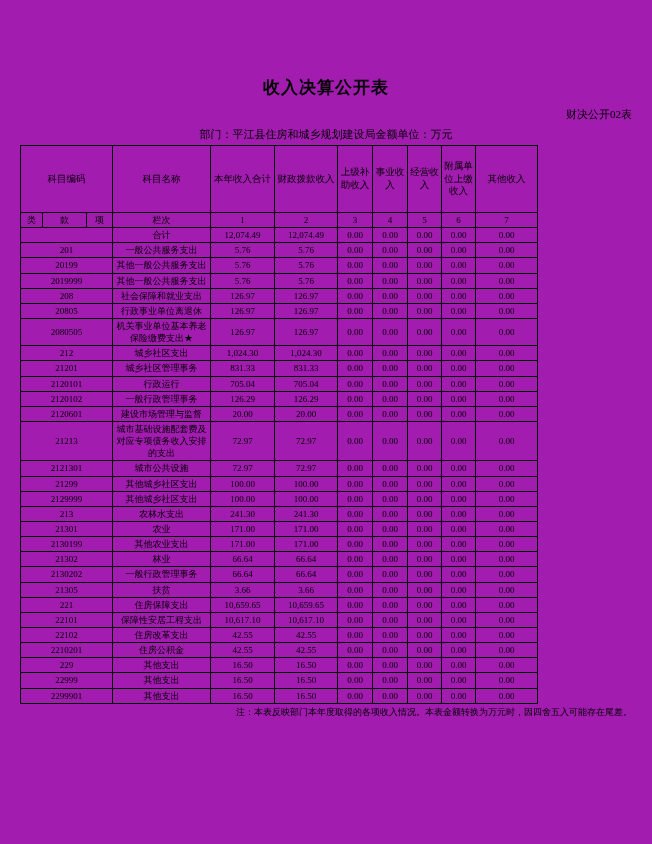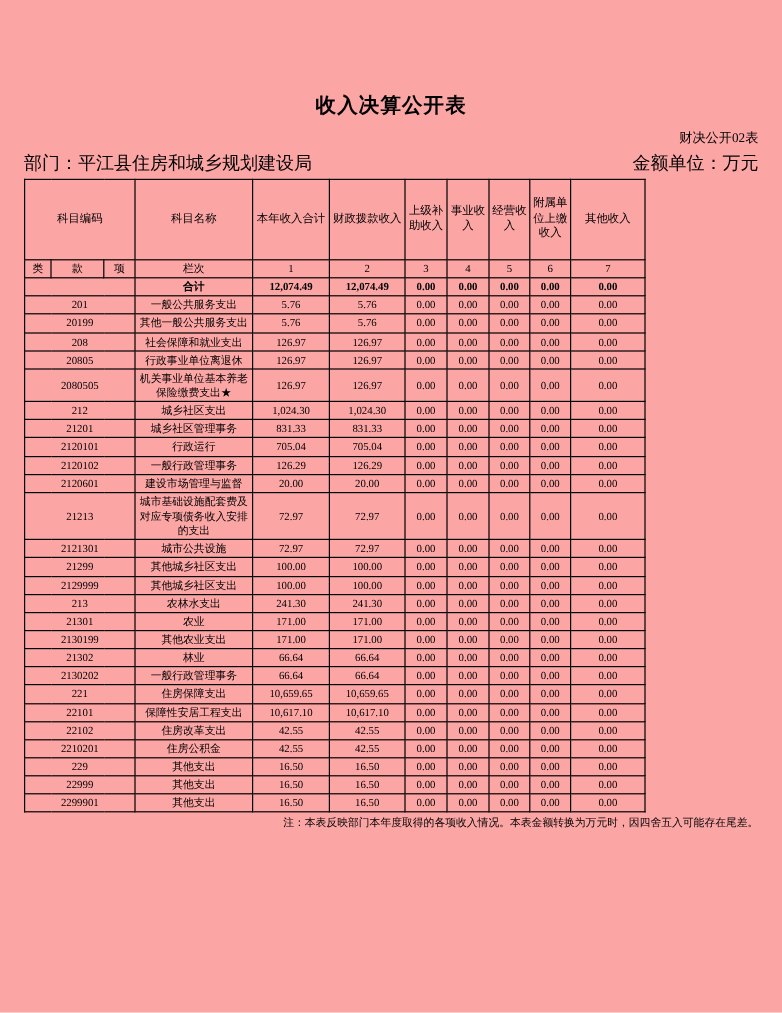--- a/index.html
+++ b/index.html
@@ -1,19 +1,19 @@
 <!DOCTYPE html>
 <html><head>
 <meta charset="utf-8">
 <style>
   html, body { margin: 0; padding: 0; background: #ffffff; }
   .page {
     width: 652px;
     height: 844px;
-    background: #fca5a5;
+    background: #a21caf;
     position: relative;
     font-family: "Liberation Serif", serif;
     color: #000;
     box-sizing: border-box;
     outline: 1px solid #e8e8e8;
     overflow: hidden;
   }
   .content {
     width: 612px;
     margin: 0 auto;
@@ -26,22 +26,22 @@
     padding-top: 76px;
     letter-spacing: 1px;
   }
   .meta-right {
     text-align: right;
     font-size: 11px;
     margin-top: 8px;
   }
   .meta-row {
     display: flex;
-    justify-content: space-between;
-    font-size: 15px;
+    justify-content: center;
+    font-size: 11px;
     margin: 5px 0 3px 0;
   }
   table.income {
     border-collapse: collapse;
     width: 517px;
     table-layout: fixed;
   }
   table.income th, table.income td {
     border: 1px solid #000;
     font-size: 9px;
@@ -49,21 +49,21 @@
     text-align: center;
     vertical-align: middle;
     padding: 1px 1px;
     line-height: 1.35;
     word-break: break-all;
     overflow: hidden;
   }
   tr.head-row th { height: 64px; font-size: 9.5px; }
   tr.sub-row th { height: 12px; }
   table.income td { height: 12px; }
-  tr.total-row td { font-weight: bold; }
+  tr.total-row td { font-weight: normal; }
   .note {
     font-size: 9px;
     margin-top: 3px;
     text-align: right;
     padding-left: 28px;
     line-height: 1.3;
   }
 </style>
 </head>
 <body>
@@ -144,20 +144,31 @@
             <td>其他一般公共服务支出</td>
             <td>5.76</td>
             <td>5.76</td>
             <td>0.00</td>
             <td>0.00</td>
             <td>0.00</td>
             <td>0.00</td>
             <td>0.00</td>
           </tr>
           <tr>
+            <td colspan="3">2019999</td>
+            <td>其他一般公共服务支出</td>
+            <td>5.76</td>
+            <td>5.76</td>
+            <td>0.00</td>
+            <td>0.00</td>
+            <td>0.00</td>
+            <td>0.00</td>
+            <td>0.00</td>
+          </tr>
+          <tr>
             <td colspan="3">208</td>
             <td>社会保障和就业支出</td>
             <td>126.97</td>
             <td>126.97</td>
             <td>0.00</td>
             <td>0.00</td>
             <td>0.00</td>
             <td>0.00</td>
             <td>0.00</td>
           </tr>
@@ -324,20 +335,31 @@
             <td>0.00</td>
             <td>0.00</td>
             <td>0.00</td>
             <td>0.00</td>
           </tr>
           <tr>
             <td colspan="3">2130202</td>
             <td>一般行政管理事务</td>
             <td>66.64</td>
             <td>66.64</td>
+            <td>0.00</td>
+            <td>0.00</td>
+            <td>0.00</td>
+            <td>0.00</td>
+            <td>0.00</td>
+          </tr>
+          <tr>
+            <td colspan="3">21305</td>
+            <td>扶贫</td>
+            <td>3.66</td>
+            <td>3.66</td>
             <td>0.00</td>
             <td>0.00</td>
             <td>0.00</td>
             <td>0.00</td>
             <td>0.00</td>
           </tr>
           <tr>
             <td colspan="3">221</td>
             <td>住房保障支出</td>
             <td>10,659.65</td>

